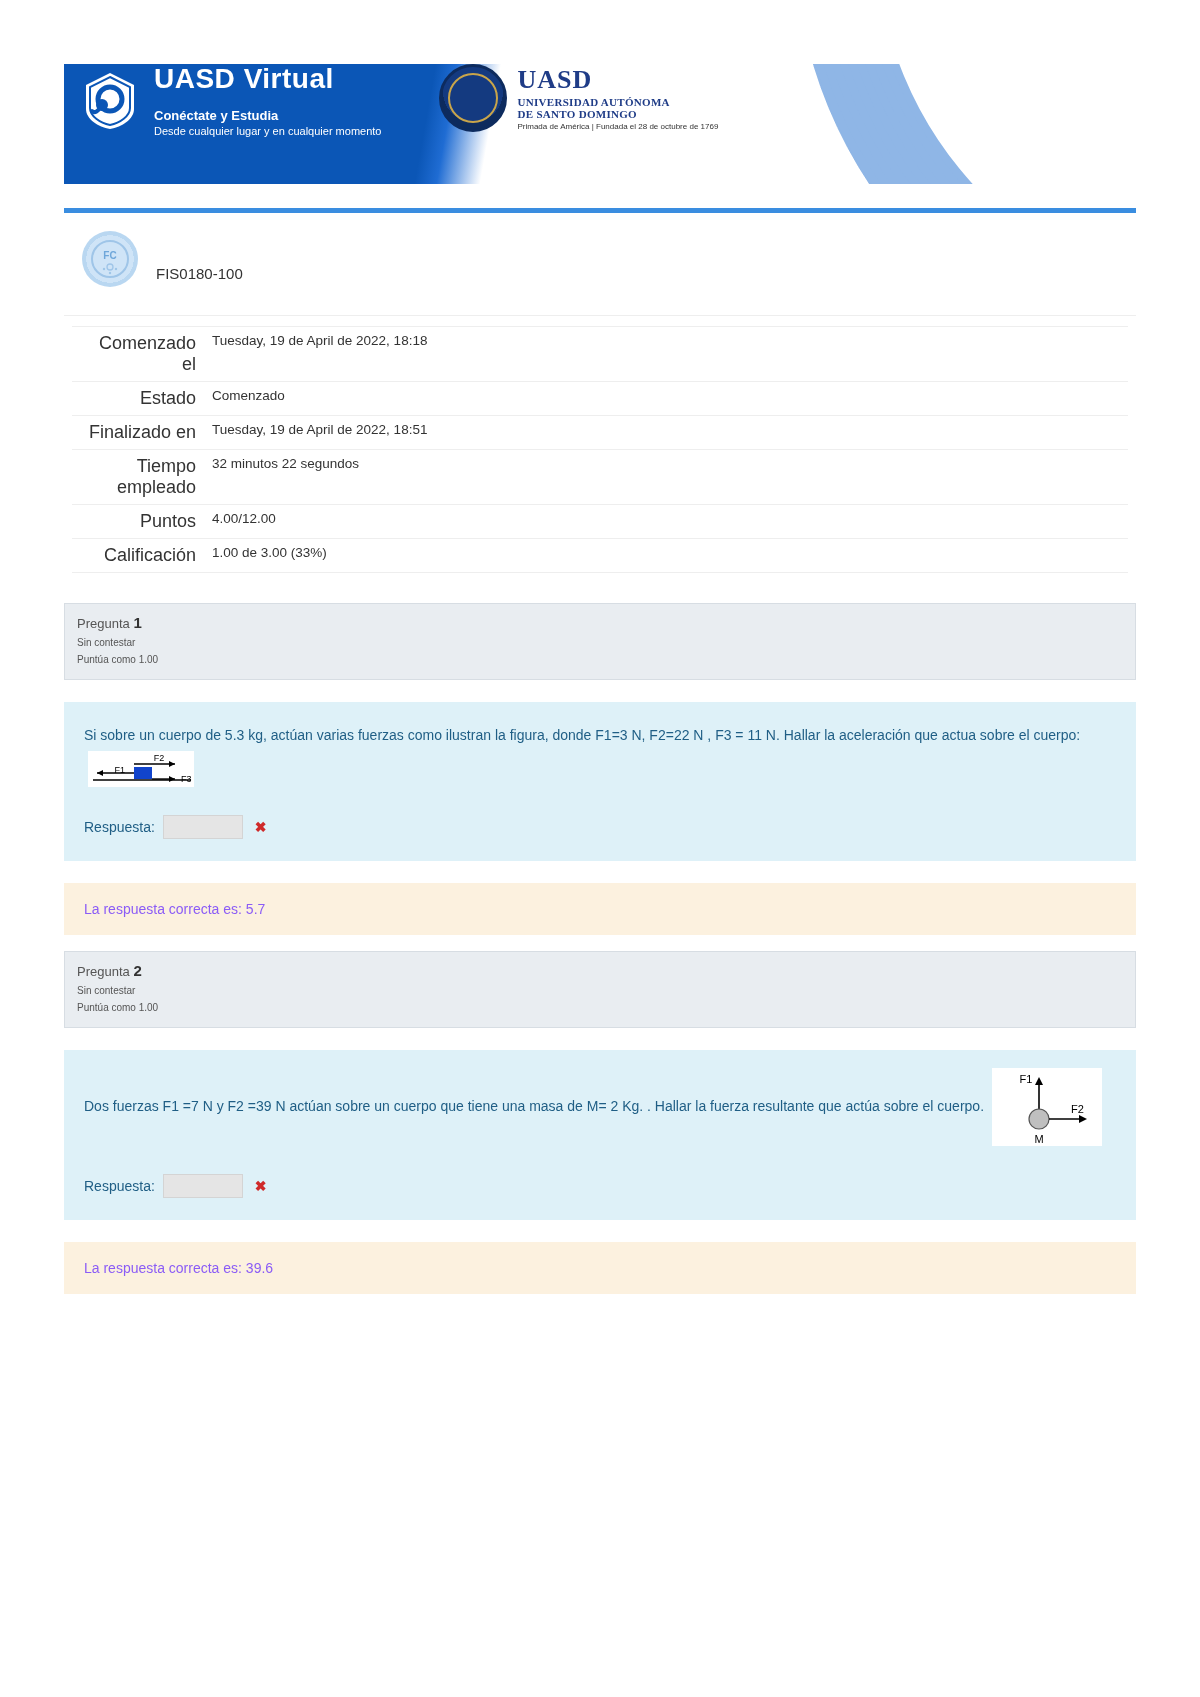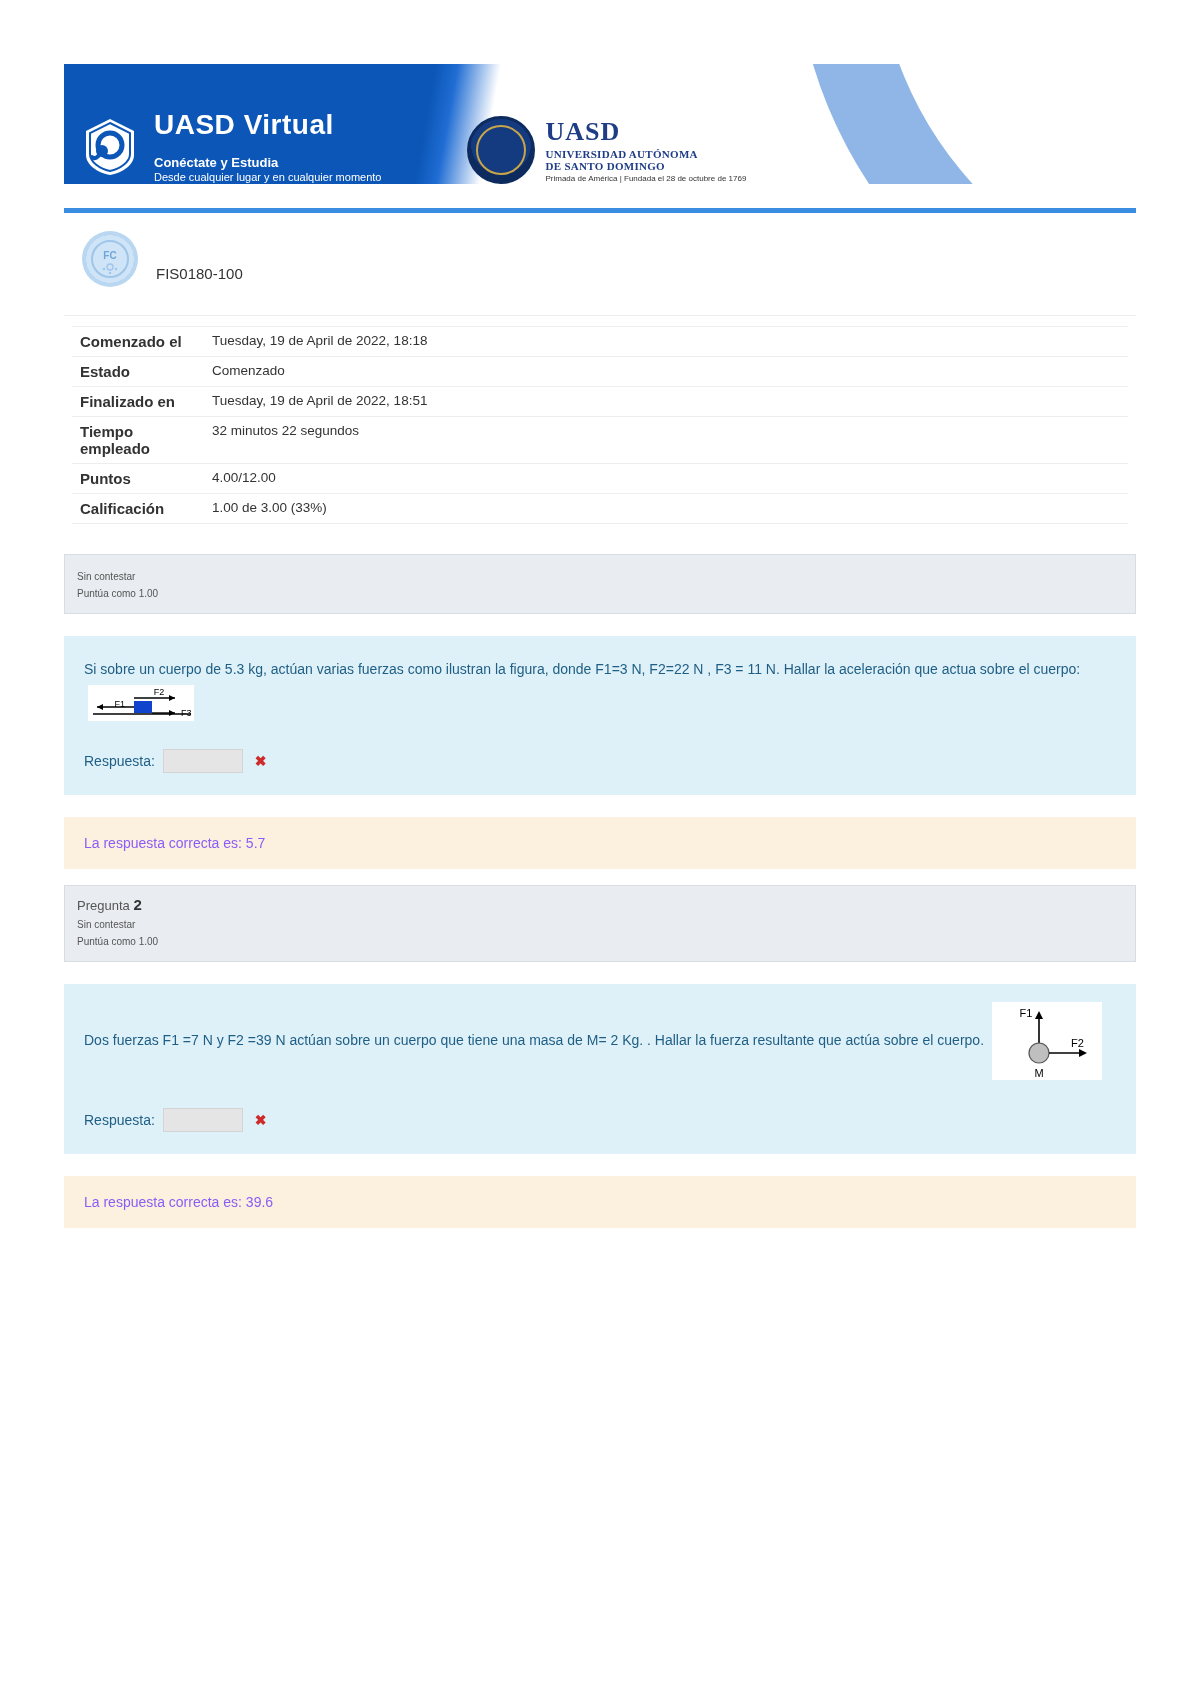--- a/index.html
+++ b/index.html
@@ -13,24 +13,23 @@
   }
   .page {
     padding: 64px 64px 80px 64px;
   }
 
   
   .banner {
     height: 120px;
     background: linear-gradient(100deg, #0b56b6 0%, #0b56b6 34%, #1f6cd3 36%, #ffffff 40%, #ffffff 100%);
     display: flex;
-    align-items: flex-end;
+    align-items: flex-start;
     position: relative;
     overflow: hidden;
-    gap: 28px;
   }
   .banner .stripes {
     position: absolute;
     right: -40px; top: -60px;
     width: 560px; height: 260px;
     pointer-events: none;
   }
   .banner .stripes::before,
   .banner .stripes::after {
     content: "";
@@ -132,23 +131,23 @@
   .summary { padding: 10px 8px 14px 8px; }
   .summary-row {
     display: flex;
     align-items: flex-start;
     border-top: 1px solid #eee;
   }
   .summary-row:last-child { border-bottom: 1px solid #eee; }
   .summary-label {
     width: 132px;
     padding: 6px 8px 6px 8px;
-    text-align: left;
-    font-weight: 700;
-    font-size: 15px;
+    text-align: right;
+    font-weight: 400;
+    font-size: 18px;
   }
   .summary-value {
     padding: 6px 8px;
     font-size: 13.5px;
   }
   .summary-value .bold { font-weight: 400; }
 
   
   .qinfo {
     background: #e9edf1;
@@ -280,20 +279,24 @@
       </div>
       <div class="summary-row">
         <div class="summary-label">Calificación</div>
         <div class="summary-value">
           <span class="bold">1.00</span><span> de 3.00 (</span><span class="bold">33</span><span>%)</span>
         </div>
       </div>
     </div>
 
     <div class="qinfo">
+      <div class="line1">
+        <span>Pregunta</span>
+        <span class="num">1</span>
+      </div>
       <div class="line2">Sin contestar</div>
       <div class="line3">Puntúa como 1.00</div>
     </div>
 
     <div class="qbody">
       <span class="qtext-row">Si sobre un cuerpo de 5.3 kg, actúan varias fuerzas como ilustran la figura, donde F1=3 N, F2=22 N , F3 = 11 N. Hallar la aceleración que actua sobre el cuerpo:</span>
       <span class="figure fig1">
         <svg viewBox="0 0 106 36" width="106" height="36">
           <text x="70" y="9" font-size="9" fill="#000" text-anchor="middle">F2</text>
           <line x1="45" y1="12" x2="86" y2="12" stroke="#000" stroke-width="1.4"></line>

